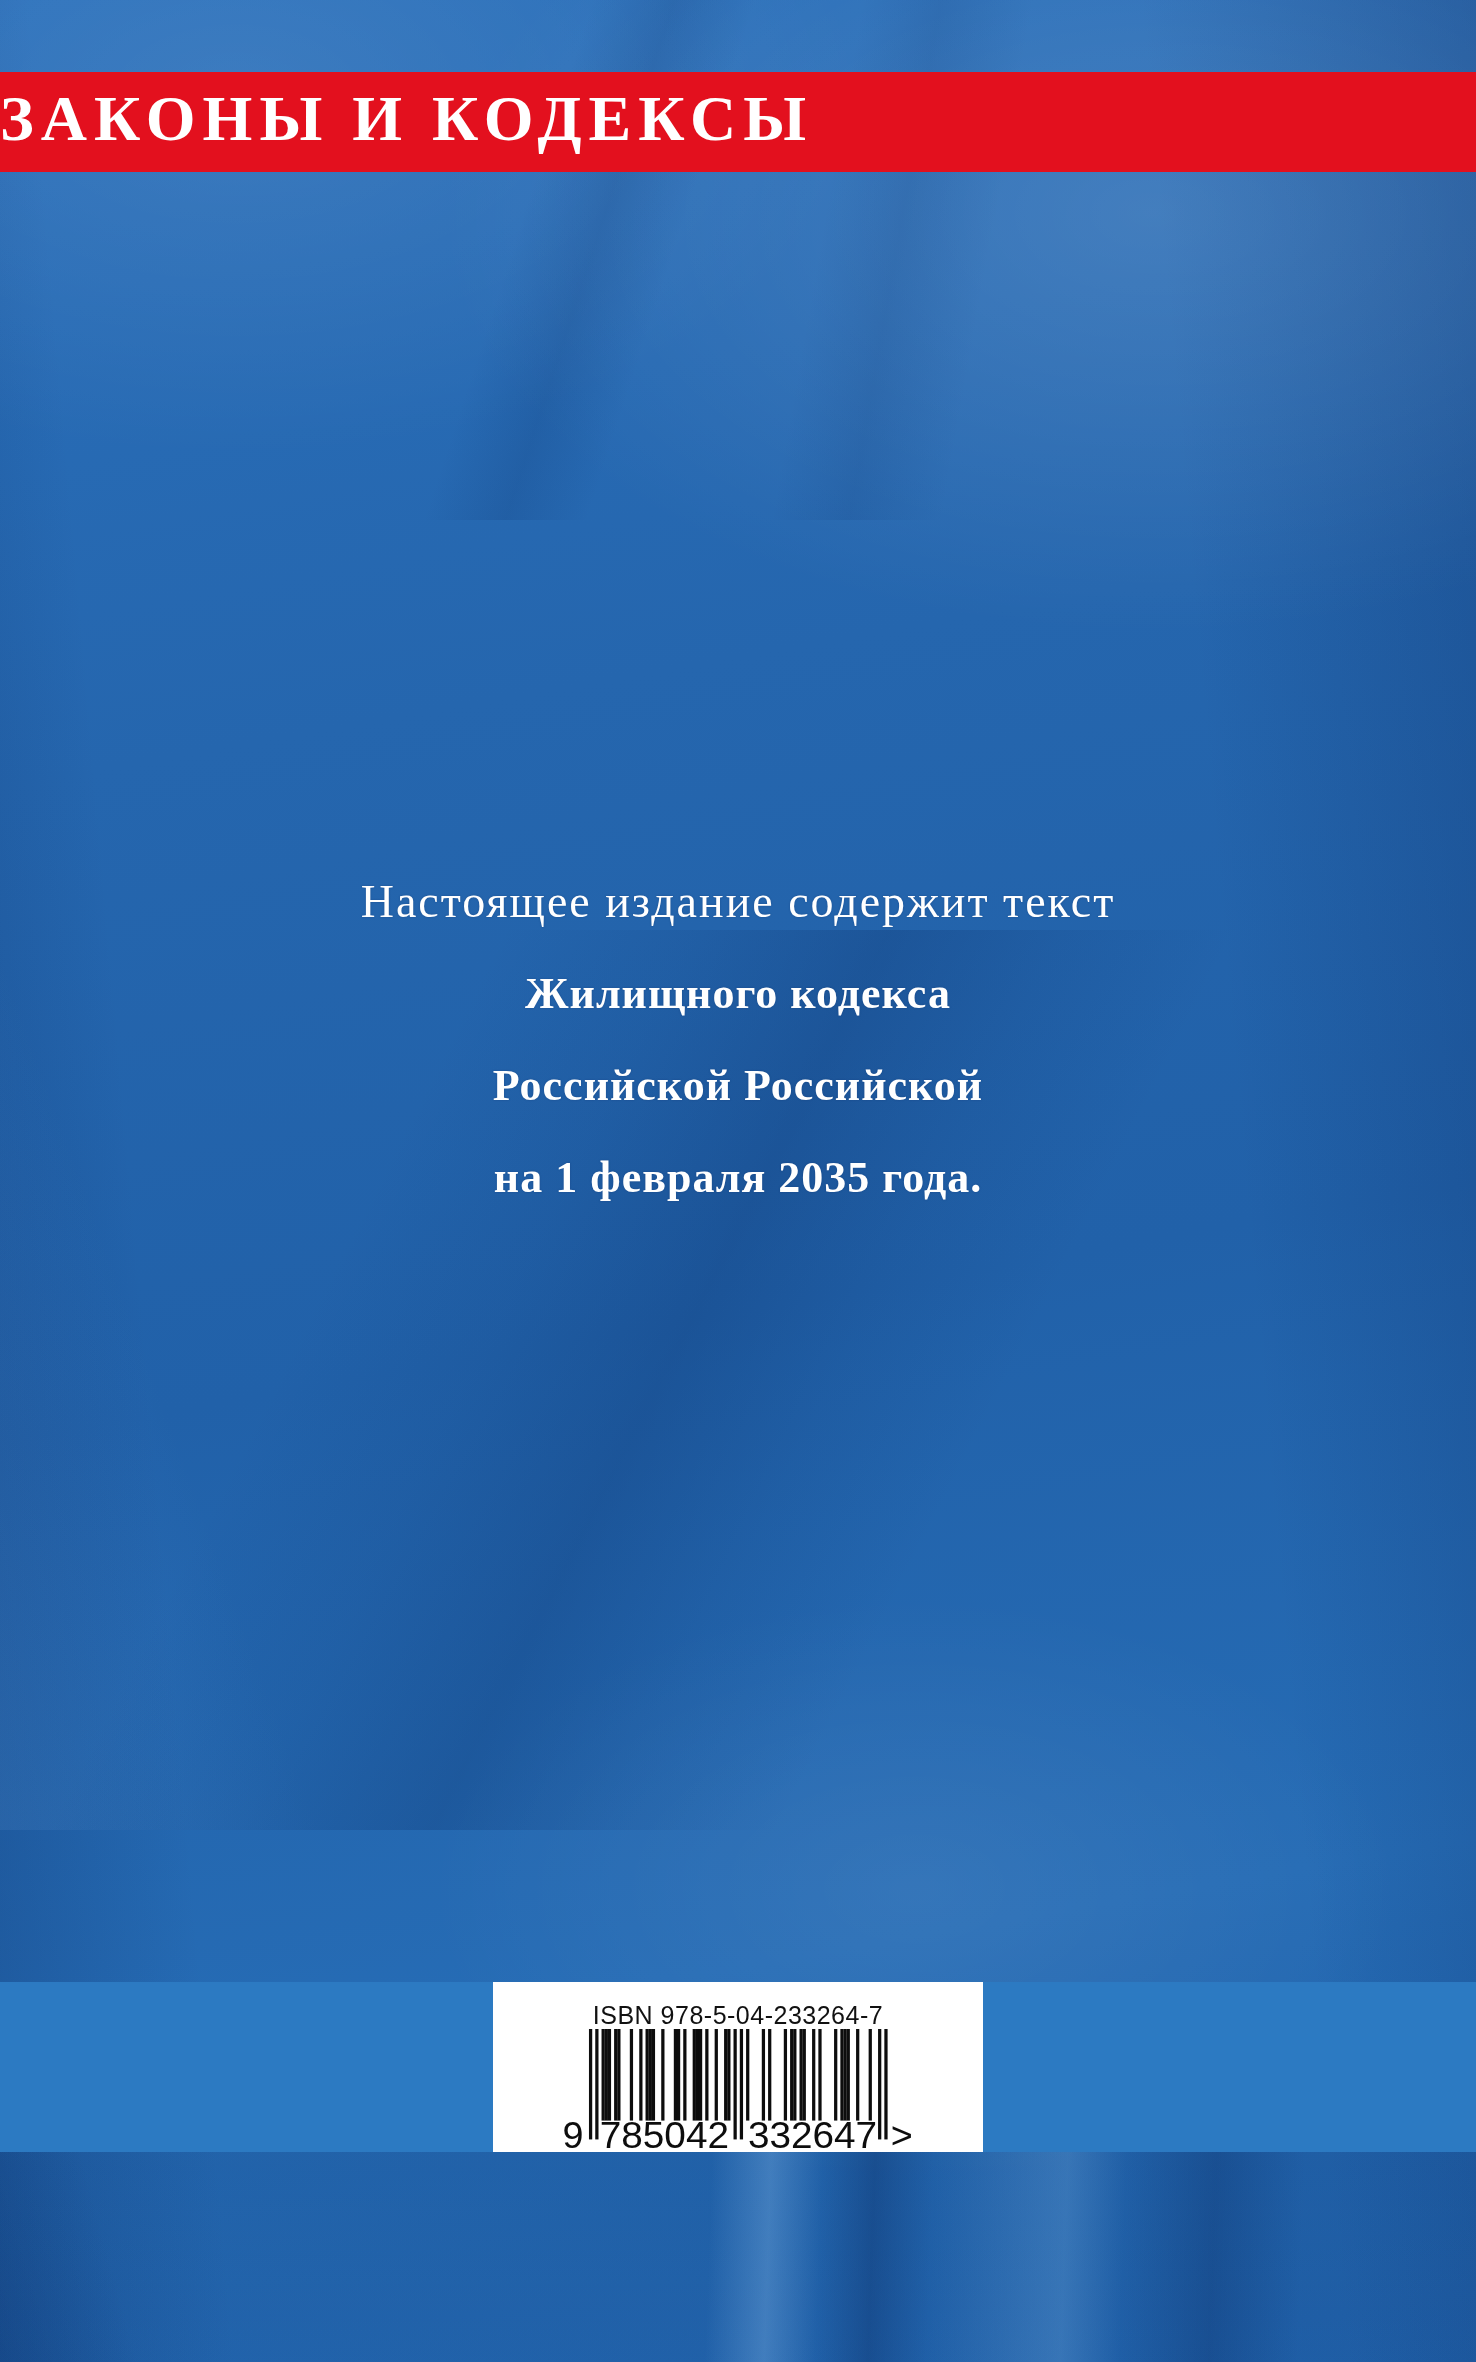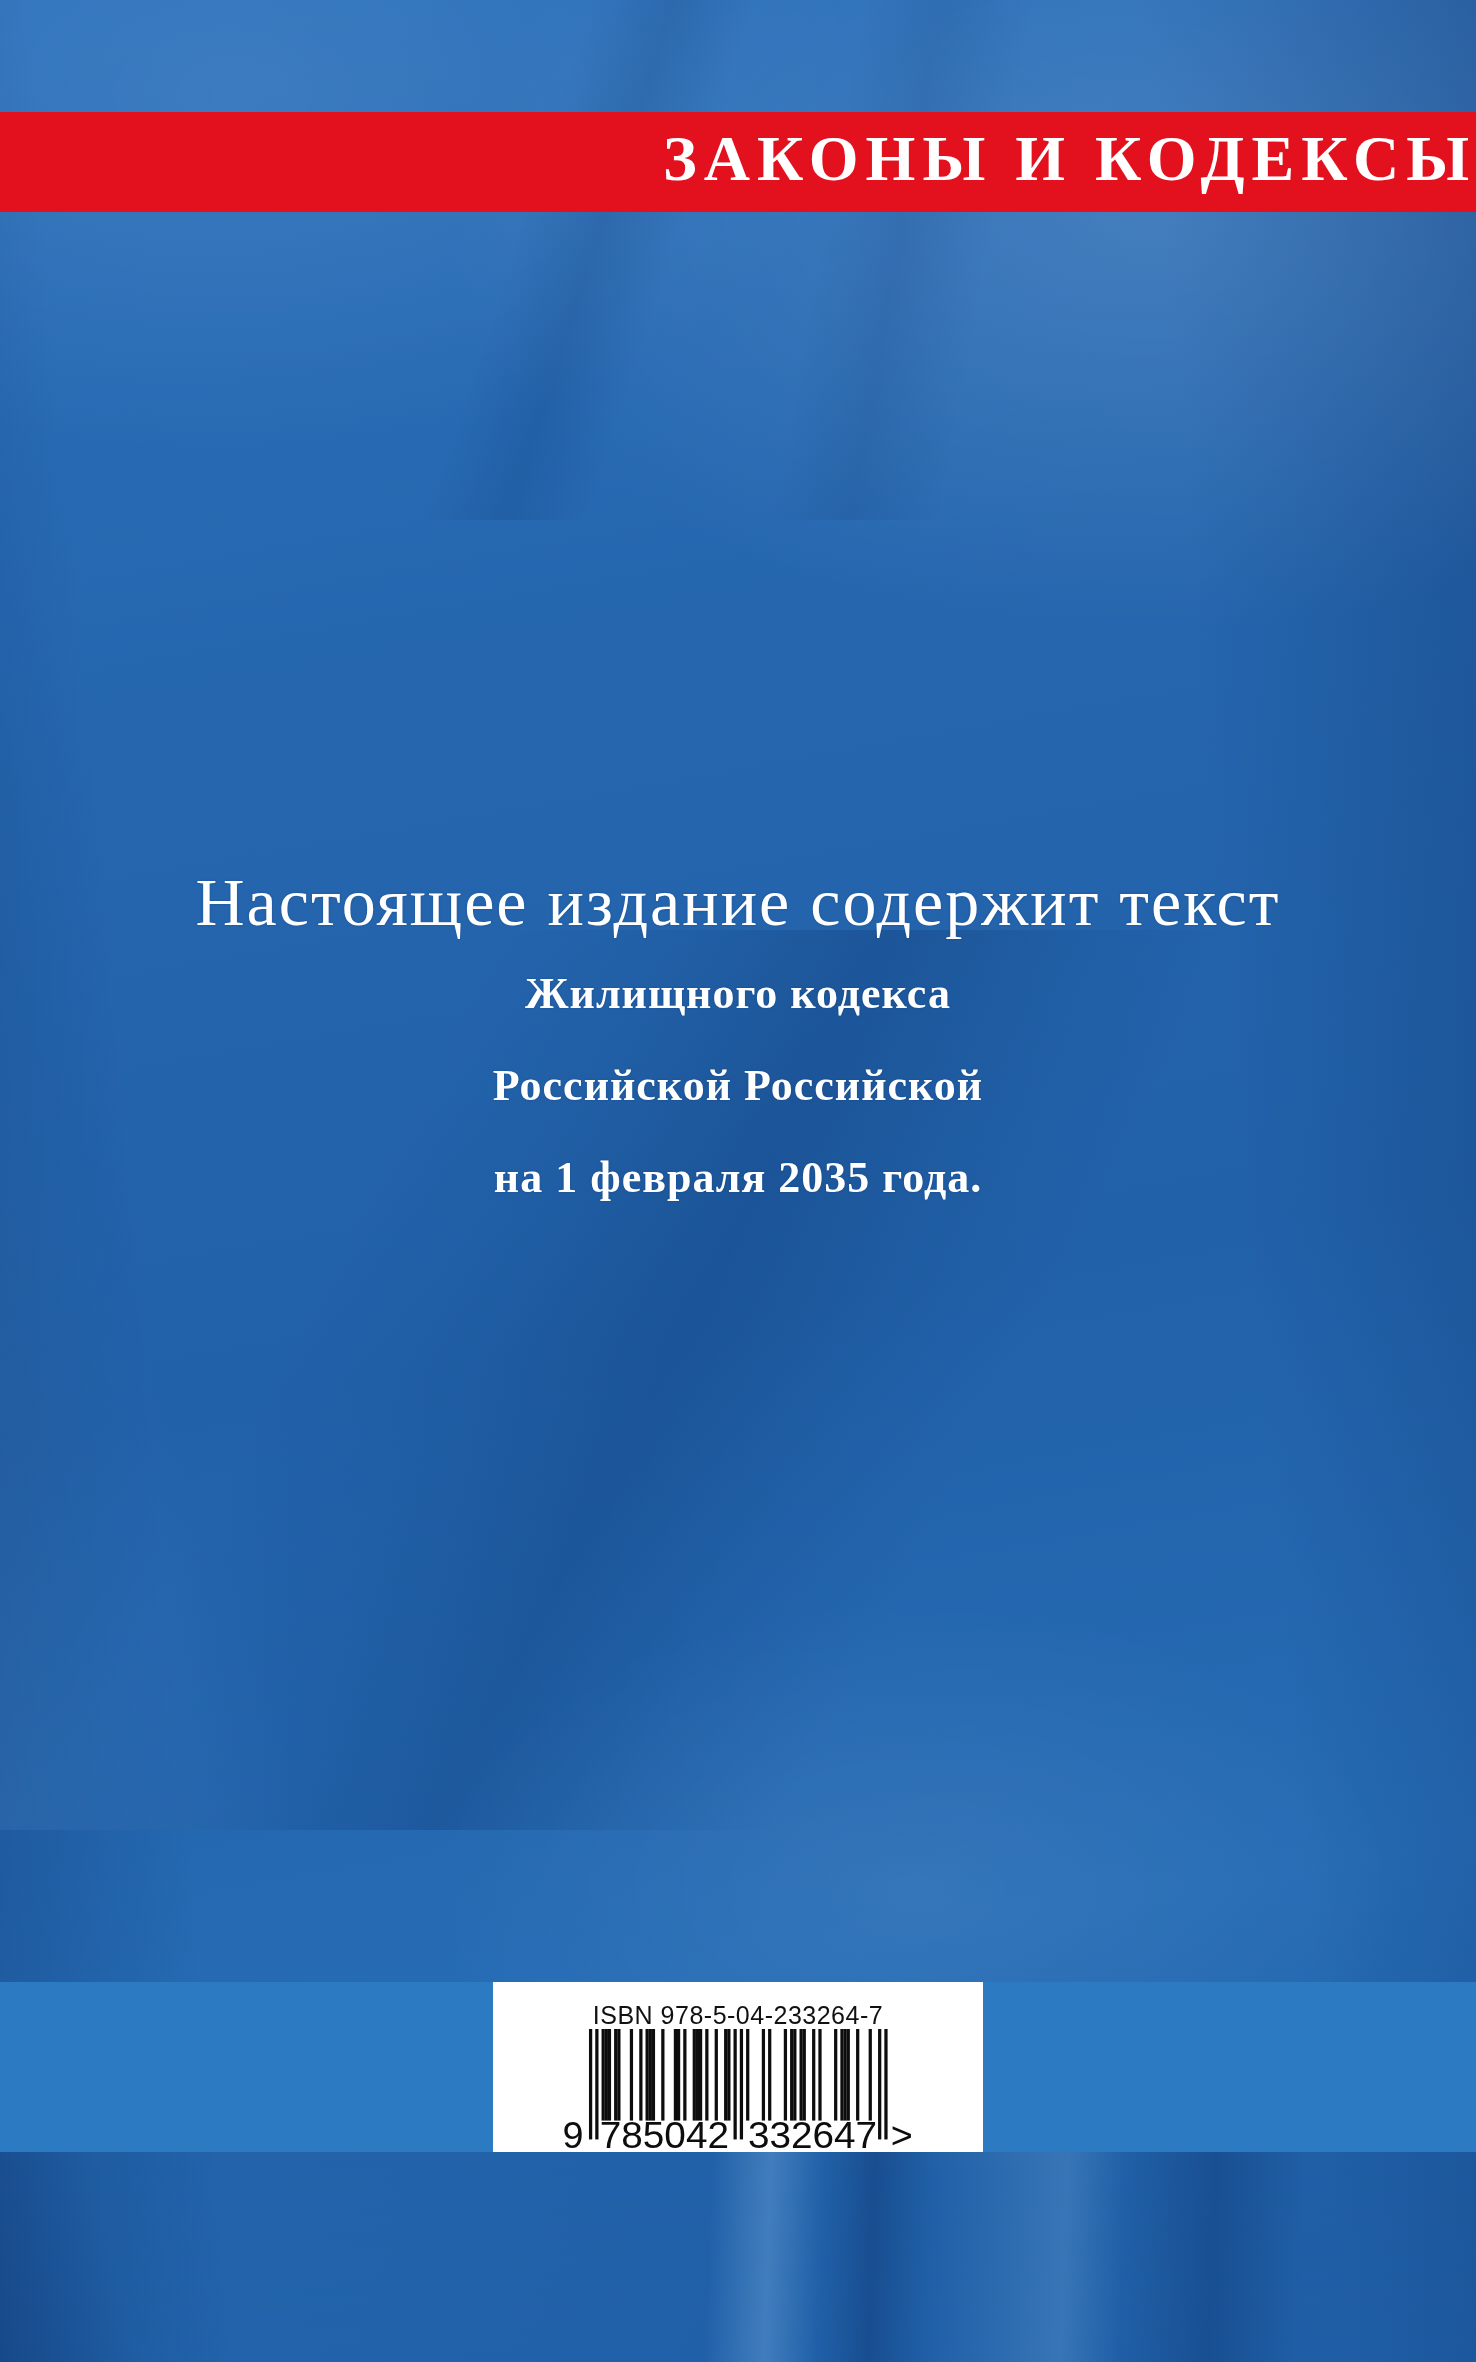--- a/index.html
+++ b/index.html
@@ -35,41 +35,41 @@
     background:
       linear-gradient(92deg, transparent 48%, rgba(150,200,245,.28) 52%, transparent 55.5%,
         rgba(8,40,95,.32) 59%, transparent 63%, rgba(140,195,240,.22) 72%, transparent 76%,
         rgba(8,40,95,.28) 82%, transparent 88%),
       linear-gradient(75deg, rgba(8,40,95,.25) 0%, transparent 9%),
       linear-gradient(180deg, rgba(8,40,95,.10) 0%, rgba(8,40,95,.02) 100%);
   }
   
   .series-banner{
     position:absolute;left:0;top:72px;width:100%;height:100px;
-    display:flex;align-items:center;justify-content:flex-end;margin-top:40px;
+    display:flex;align-items:center;justify-content:flex-start;
   }
   .series-title{
     color:#ffffff;
     font-weight:bold;
     font-size:64px;
     letter-spacing:7px;
     line-height:1;
     padding-bottom:6px;
     white-space:nowrap;
   }
   
   .annotation{
     position:absolute;left:0;top:856px;width:100%;
     text-align:center;color:#ffffff;
   }
   .annotation .ln{
     line-height:92px;white-space:nowrap;
     text-shadow:0 0 2px rgba(16,44,96,.35);
   }
-  .annotation .reg{font-size:68px;font-weight:400;letter-spacing:2px;}
+  .annotation .reg{font-size:46px;font-weight:400;letter-spacing:2px;}
   .annotation .bold{font-size:44px;font-weight:700;letter-spacing:1px;}
   
   .barcode-band{
     position:absolute;left:0;top:1982px;width:100%;height:170px;
     background:#2c7ac2;
   }
   .barcode-panel{
     position:absolute;left:493px;top:1982px;width:490px;height:170px;
     background:#ffffff;
     display:flex;flex-direction:column;align-items:center;

